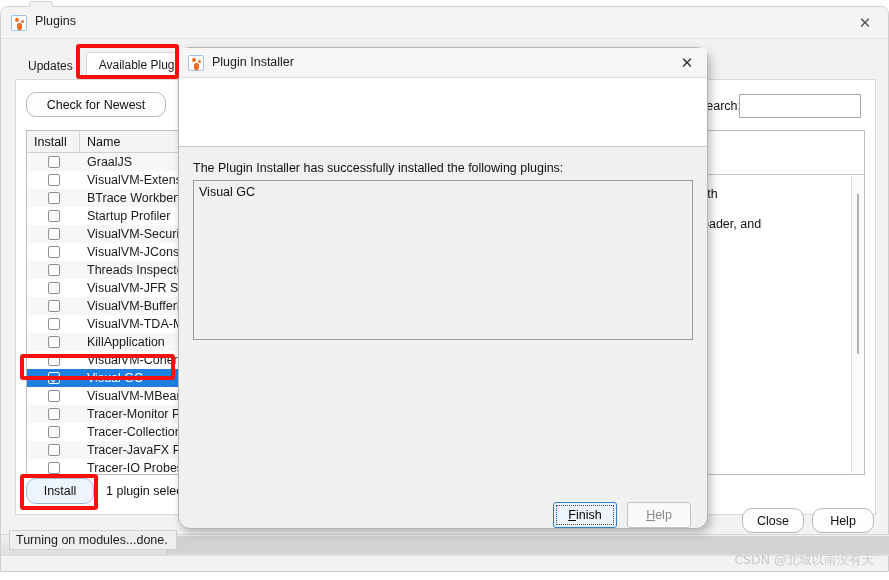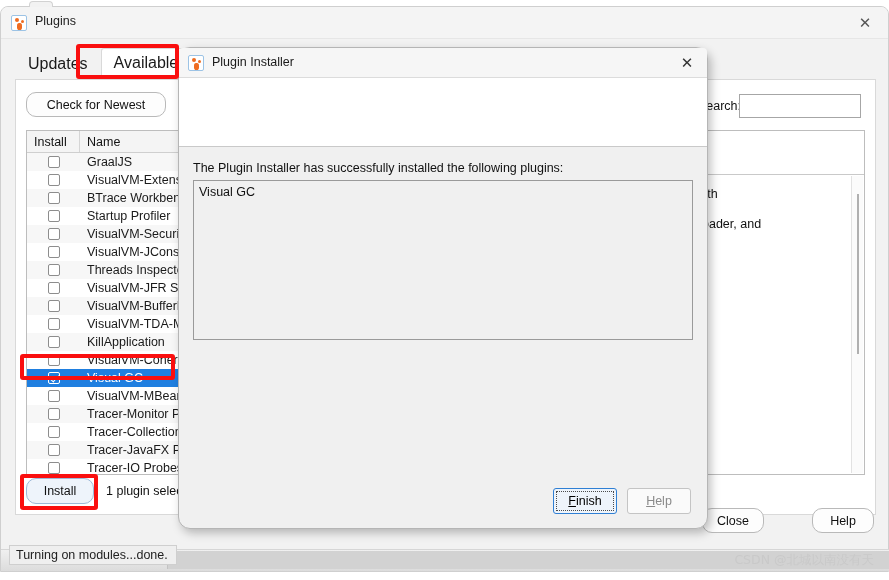--- a/index.html
+++ b/index.html
@@ -71,21 +71,21 @@
     color: #555; font-size: 15px;
     display: flex; align-items: center; justify-content: center;
     cursor: default;
   }
 
   
   .tabstrip {
     position: absolute; left: 14px; top: 44px;
     height: 28px;
     display: flex; align-items: flex-end;
-    font-size: 16px;
+    font-size: 12px;
   }
   .tab {
     padding: 5px 12px 6px 12px;
     color: #1a1a1a;
     background: transparent;
     border: 1px solid transparent;
     border-bottom: none;
     cursor: default;
     white-space: nowrap;
   }
@@ -251,26 +251,26 @@
     font-size: 12.5px; color: #111;
     white-space: nowrap;
   }
 
   
   .win-footer {
     position: absolute;
     right: 14px; bottom: 38px;
     display: flex; gap: 8px;
   }
-  .win-footer .btn { width: 62px; height: 25px; margin-left: 40px; }
+  .win-footer .btn { width: 62px; height: 25px; }
 
   
   .statusbar {
     position: absolute;
-    left: 0; bottom: 0;
+    left: 0; bottom: 15px;
     width: 889px; height: 22px;
     background: linear-gradient(#f0f0f0, #dcdcdc);
     border-top: 1px solid #d6d6d6;
     display: flex; align-items: center;
   }
   .status-text {
     position: absolute;
     left: 8px; top: -5px;
     font-size: 12.5px;
     color: #222;
@@ -372,21 +372,21 @@
     color: #111;
     overflow: hidden;
   }
   .inst-list-item { line-height: 1.35; }
 
   .inst-footer {
     position: absolute;
     left: 0; right: 0; bottom: 0;
     height: 54px;
     display: flex;
-    align-items: center;
+    align-items: flex-end;
     justify-content: flex-end;
     padding-right: 16px;
     gap: 10px;
   }
   .btn-finish {
     width: 64px; height: 26px;
     background: #eef4fb;
     border: 1px solid #2f7fd4;
     border-radius: 3px;
     font-size: 12.5px;

